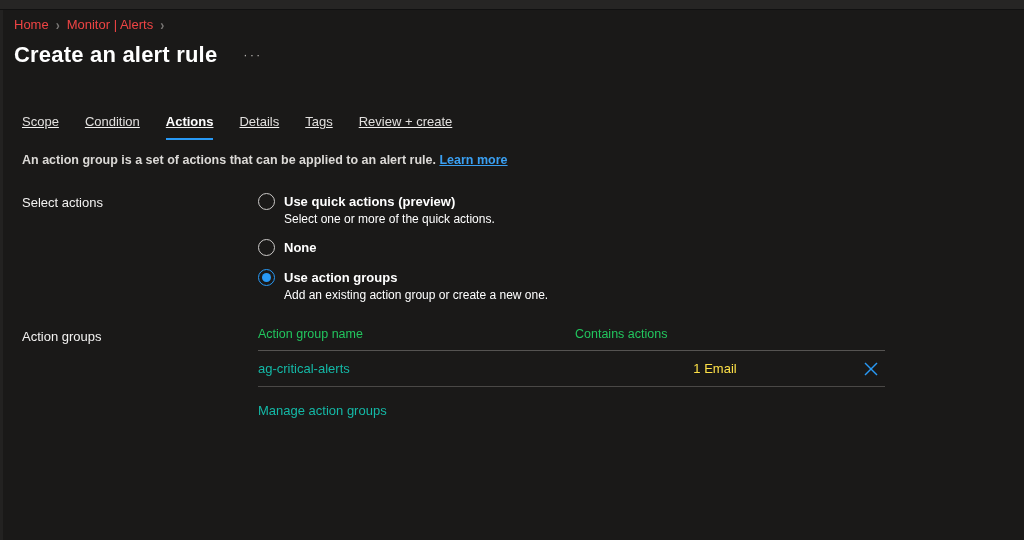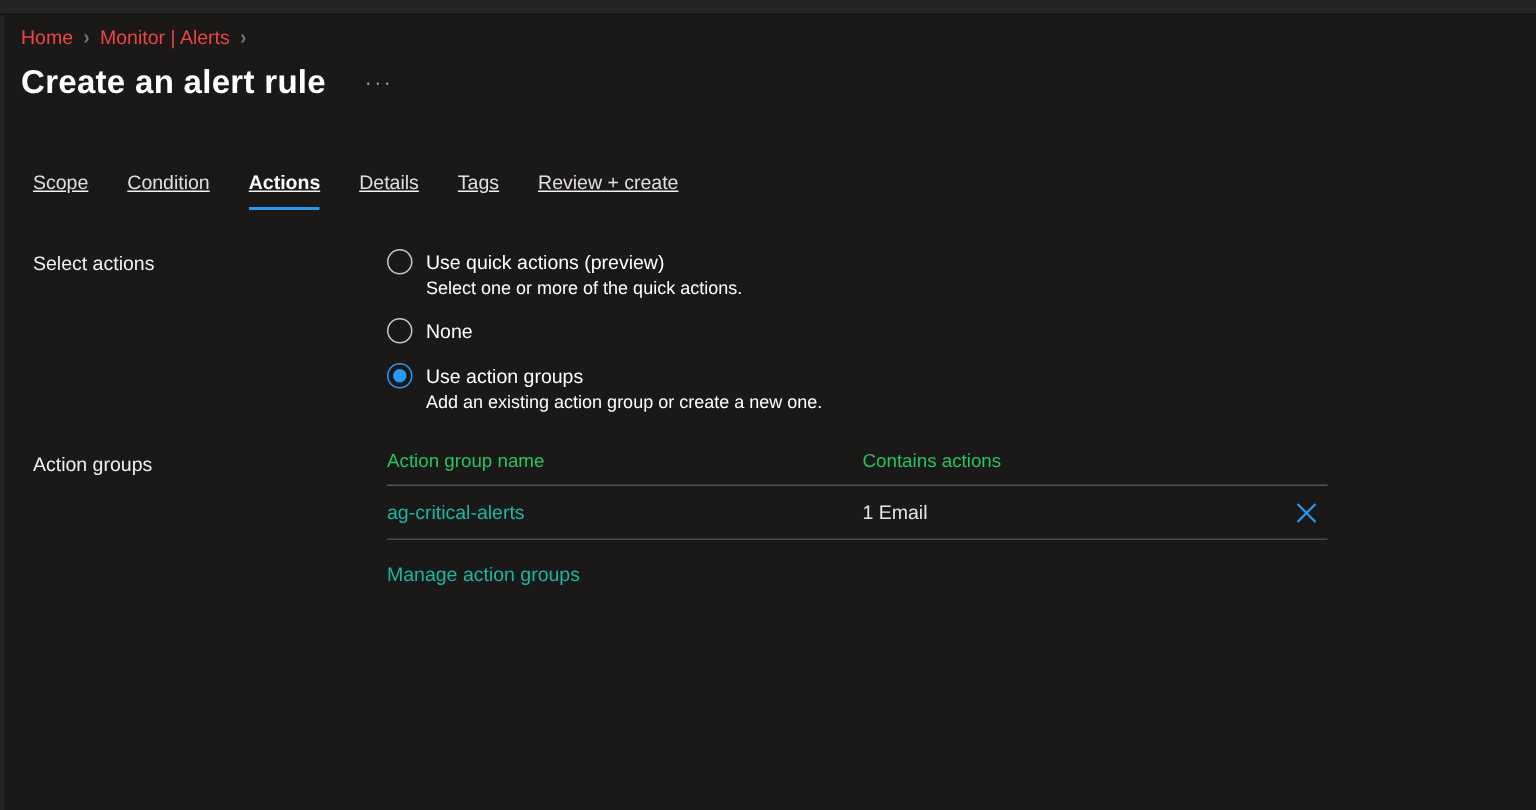--- a/index.html
+++ b/index.html
@@ -54,33 +54,33 @@
     width: 17px; height: 17px; border-radius: 50%;
     border: 1px solid #cccac8; background: transparent;
     flex: 0 0 17px; margin-top: 0; position: relative;
   }
   .radio-option.selected .radio-circle { border-color: #2899f5; }
   .radio-option.selected .radio-circle::after {
     content: ""; position: absolute; left: 3px; top: 3px;
     width: 9px; height: 9px; border-radius: 50%; background: #2899f5;
   }
   .radio-texts { margin-left: 9px; }
-  .radio-label { font-size: 13px; font-weight: 400; color: #ffffff; line-height: 17px; }
+  .radio-label { font-size: 13px; font-weight: 700; color: #ffffff; line-height: 17px; }
   .radio-desc { font-size: 12px; color: #ffffff; margin-top: 2px; }
 
   
   .ag-table { width: 627px; }
   .ag-header { display: flex; padding-bottom: 9px; border-bottom: 1px solid #555351; }
   .ag-col-name { width: 317px; }
   .ag-col-contains { flex: 1; }
   .ag-header .cell { font-size: 12.5px; font-weight: 400; color: #22c55e; }
   .ag-row { display: flex; align-items: center; height: 36px; border-bottom: 1px solid #4a4846; }
   .ag-row .cell { font-size: 13px; }
   .table-link { color: #14b8a6; text-decoration: none; cursor: pointer; font-size: 13px; }
-  .cell-contains-value { color: #e5e5e5; }
+  .cell-contains-value { color: #fde047; text-align: center; }
   .remove-btn { width: 24px; display: flex; justify-content: flex-end; margin-right: 6px; cursor: pointer; background: none; border: none; padding: 0; }
   .manage-link-row { margin-top: 14px; }
 </style>
 </head>
 <body>
 
 <div class="window-top-strip"></div>
 <div class="window-left-strip"></div>
 
 <div class="content">
@@ -99,20 +99,24 @@
 
   <div class="tabs">
     <div class="tab">Scope</div>
     <div class="tab">Condition</div>
     <div class="tab active">Actions</div>
     <div class="tab">Details</div>
     <div class="tab">Tags</div>
     <div class="tab">Review + create</div>
   </div>
 
+  <div class="info-line">
+    <span>An action group is a set of actions that can be applied to an alert rule.</span>
+    <a class="info-link">Learn more</a>
+  </div>
 
   <div class="form-row select-actions">
     <div class="form-label">Select actions</div>
     <div class="radio-group">
 
       <div class="radio-option">
         <span class="radio-circle"></span>
         <span class="radio-texts">
           <div class="radio-label">Use quick actions (preview)</div>
           <div class="radio-desc">Select one or more of the quick actions.</div>

